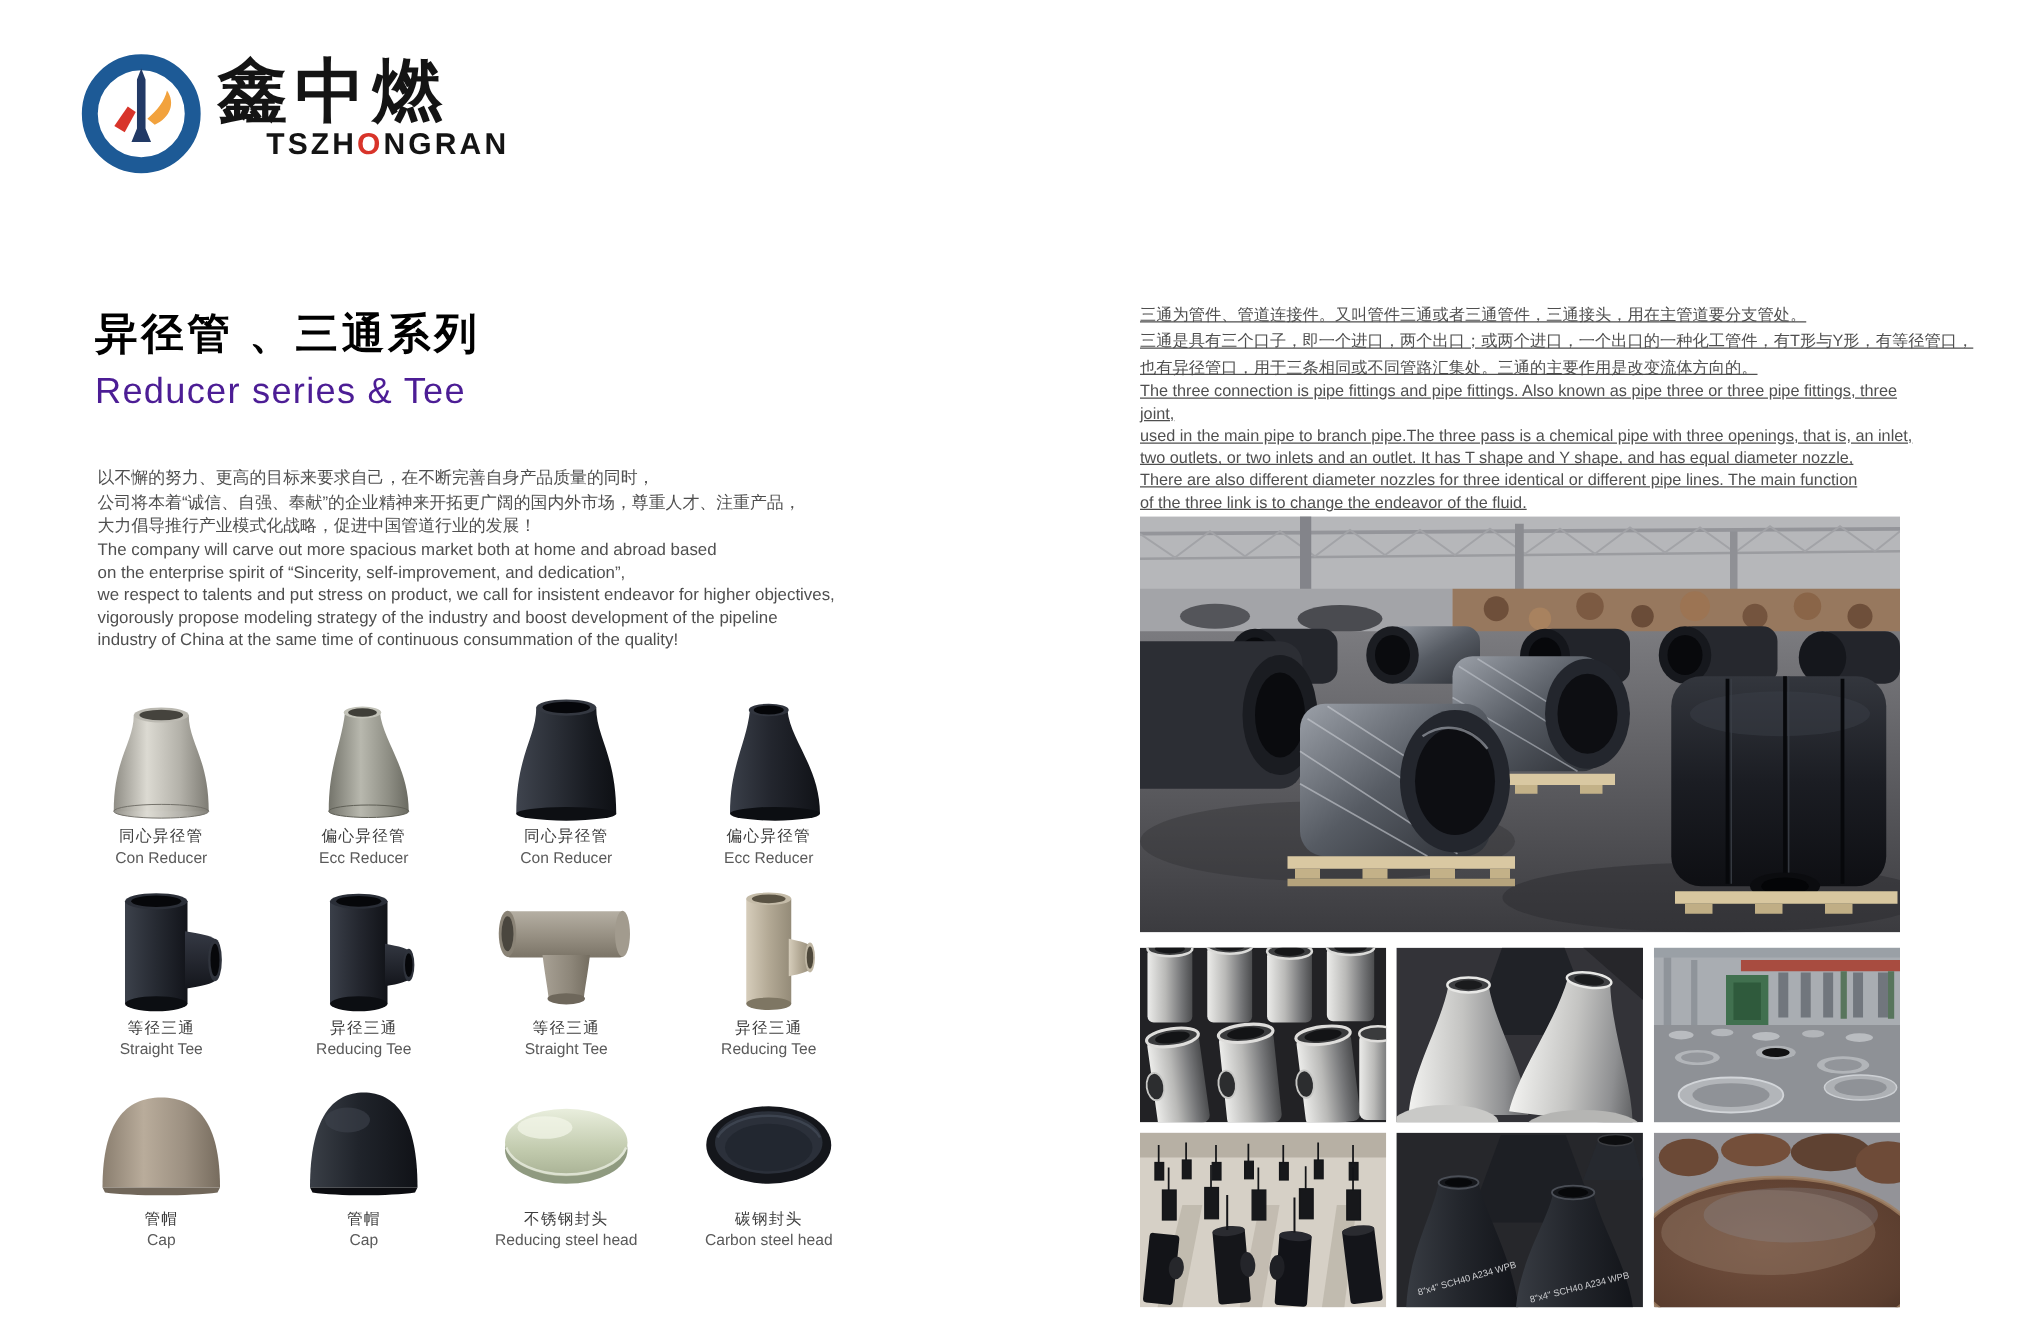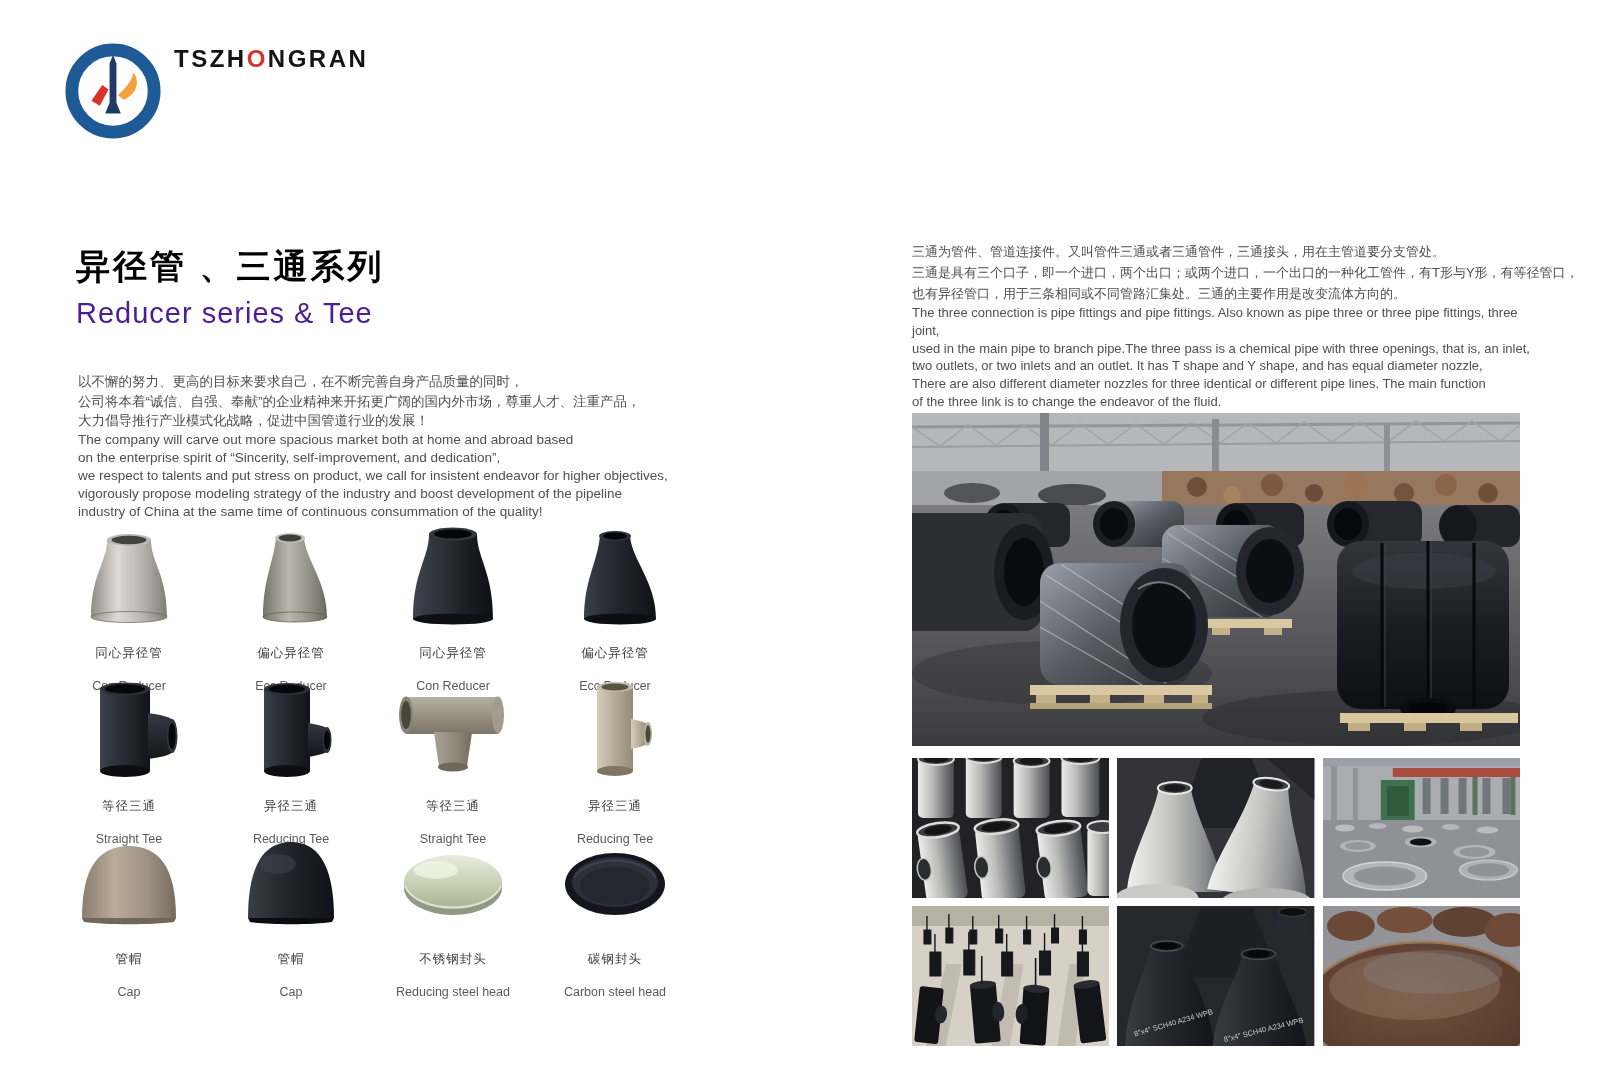--- a/index.html
+++ b/index.html
@@ -3,37 +3,37 @@
 <meta charset="utf-8">
 <style>
   html,body{margin:0;padding:0;background:#fff;}
   .page{position:relative;width:1615px;height:1075px;background:#ffffff;overflow:hidden;
         font-family:"Liberation Sans","DejaVu Sans",sans-serif;color:#333;}
   
   .logo{position:absolute;left:64px;top:42px;display:flex;align-items:flex-start;gap:12px;}
   .logo-mark{width:98px;height:98px;}
   .logo-text{padding-top:2px;}
   .logo-cn{font-size:56px;font-weight:700;letter-spacing:6px;color:#141414;line-height:1.02;}
-  .logo-latin{font-size:24px;font-weight:700;letter-spacing:2.5px;color:#141414;margin-top:1px;}
+  .logo-latin{font-size:24px;font-weight:700;letter-spacing:2.5px;color:#141414;margin-top:1px;margin-left:39px;}
   .logo-latin .red-o{color:#d8342a;}
   
   .title-block{position:absolute;left:76px;top:244px;}
   .title-cn{margin:0;font-size:34px;font-weight:700;letter-spacing:3px;color:#000000;}
   .title-en{font-size:29px;color:#4c1d95;margin-top:7px;letter-spacing:1px;}
   
   .left-intro{position:absolute;left:78px;top:372px;width:600px;font-size:13.5px;color:#4f4f4f;}
   .left-intro .intro-cn div{line-height:19.5px;}
   .left-intro .intro-en div{line-height:18.2px;}
-  .right-intro{position:absolute;left:912px;top:241px;width:625px;font-size:13px;color:#4f4f4f;}
+  .right-intro{position:absolute;left:912px;top:241px;width:625px;font-size:13px;color:#4f4f4f;text-decoration:underline;}
   .right-intro .intro-cn div{line-height:21px;white-space:nowrap;}
   .right-intro .intro-en div{line-height:17.8px;}
   
   .product-grid{position:absolute;left:48px;top:546px;display:grid;
                 grid-template-columns:repeat(4,162px);grid-auto-rows:153px;}
-  .product{display:flex;flex-direction:column;align-items:center;justify-content:flex-end;padding-bottom:6px;gap:16px;}
+  .product{display:flex;flex-direction:column;align-items:center;justify-content:flex-end;padding-bottom:6px;}
   .p-img{height:106px;display:flex;align-items:flex-end;}
   .p-img svg{display:block;}
   .p-cn{font-size:12.5px;color:#3d3d3d;margin-top:3px;letter-spacing:1px;}
   .p-en{font-size:12.5px;color:#5a5a5a;margin-top:1px;}
   
   .hero{position:absolute;left:912px;top:413px;width:608px;height:333px;overflow:hidden;}
   .hero svg{display:block;width:100%;height:100%;}
   .photo-grid{position:absolute;left:912px;top:758px;width:608px;display:grid;
               grid-template-columns:repeat(3,1fr);grid-template-rows:140px 140px;gap:8px;}
   .photo{overflow:hidden;}
@@ -45,20 +45,21 @@
 <div class="page">
 
   <header class="logo">
     <svg class="logo-mark" viewBox="0 0 100 100">
       <circle cx="50" cy="50" r="42" fill="none" stroke="#1d5a96" stroke-width="13"></circle>
       <path d="M50,13 L53.5,22 L53.5,62 L58,73 L42,73 L46.5,62 L46.5,22 Z" fill="#223a66"></path>
       <path d="M28,60 L39,44 L45.5,48.5 L36.5,65 Z" fill="#d8342a"></path>
       <path d="M55,54 C63,47 69,40 71,31 C78,41 74,53 61,59 Z" fill="#f2a23d"></path>
     </svg>
     <div class="logo-text">
+      <div class="logo-cn">鑫中燃</div>
       <div class="logo-latin"><span>TSZH</span><span class="red-o">O</span><span>NGRAN</span></div>
     </div>
   </header>
 
   <section class="title-block">
     <h1 class="title-cn">异径管 、三通系列</h1>
     <div class="title-en">Reducer series &amp; Tee</div>
   </section>
 
   <div class="left-intro">

